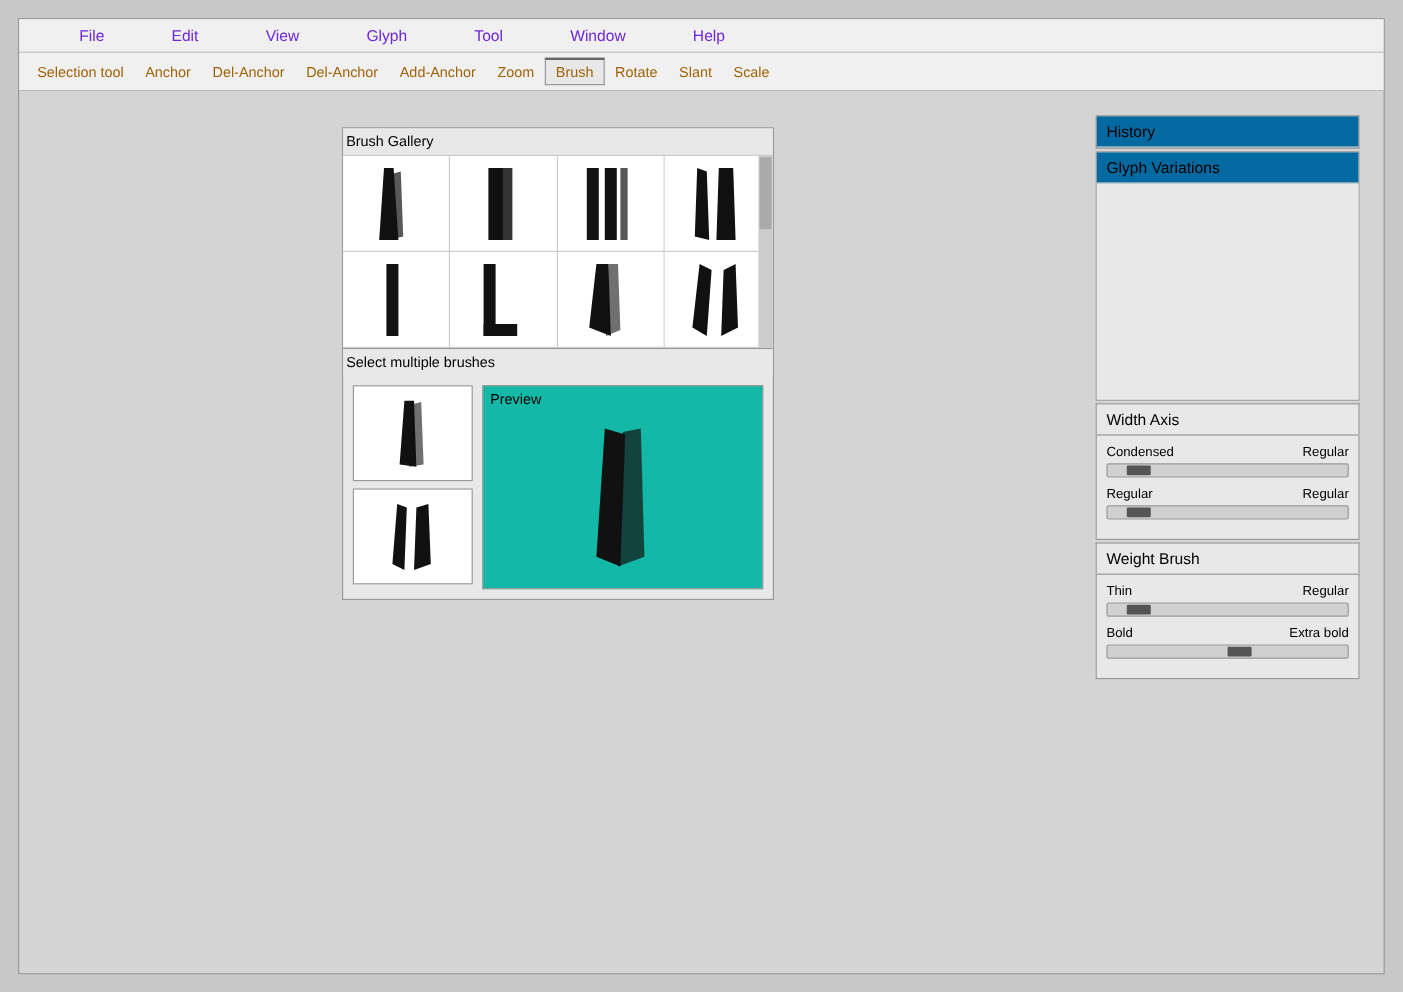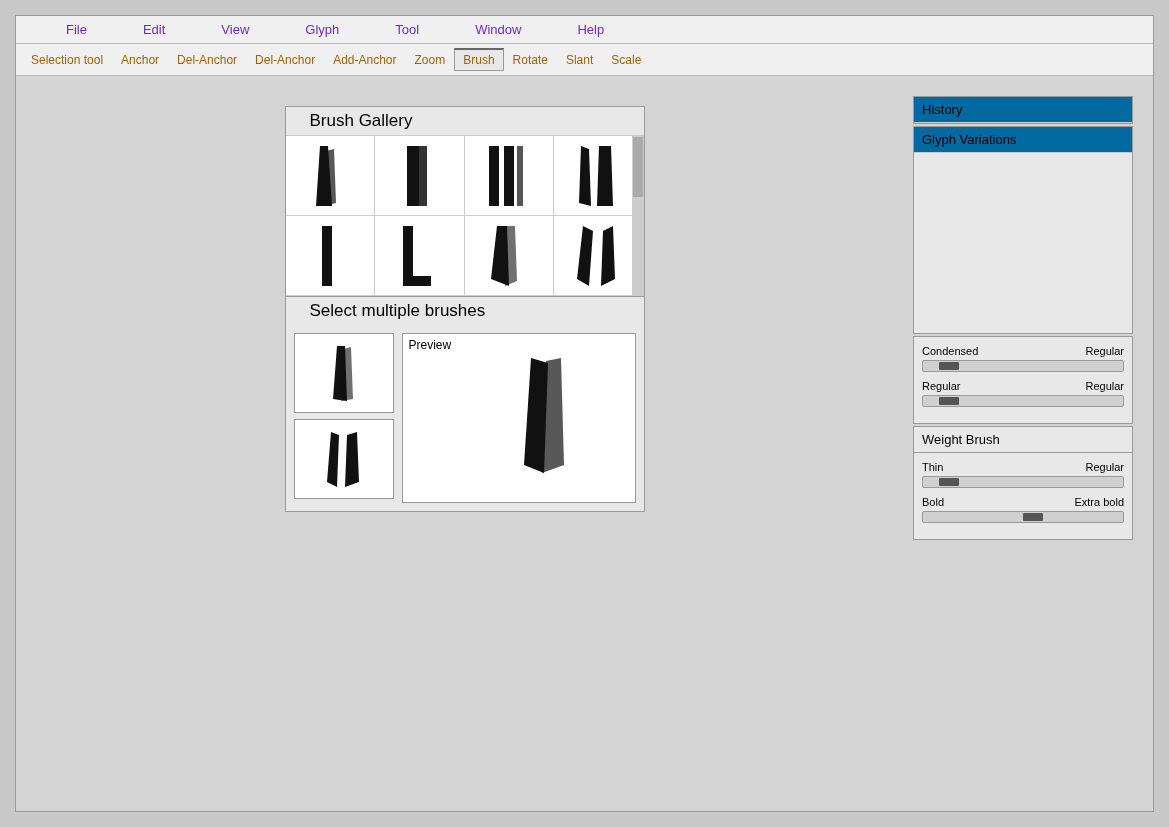--- a/index.html
+++ b/index.html
@@ -71,22 +71,22 @@
       width: 360px;
       border: 1px solid #999;
       background: #e8e8e8;
       display: flex;
       flex-direction: column;
     }
     .brush-gallery-section {
       border-bottom: 1px solid #999;
     }
     .section-title {
-      padding: 4px 24px;
-      font-size: 17px;
+      padding: 4px 3px;
+      font-size: 12px;
       background: #e8e8e8;
     }
     .brush-grid {
       display: grid;
       grid-template-columns: repeat(4, 1fr);
       border-top: 1px solid #ccc;
       position: relative;
     }
     .brush-cell {
       border-right: 1px solid #ccc;
@@ -132,25 +132,25 @@
       border: 1px solid #999;
       background: white;
       width: 100px;
       height: 80px;
       display: flex;
       align-items: center;
       justify-content: center;
     }
     .preview-box {
       border: 1px solid #999;
-      background: #ffffff;
+      background: #14b8a6;
       flex: 1;
       min-height: 170px;
       display: flex;
-      flex-direction: row;
+      flex-direction: column;
     }
     .preview-title {
       padding: 4px 6px;
       font-size: 12px;
     }
     .preview-content {
       flex: 1;
       display: flex;
       align-items: center;
       justify-content: center;
@@ -362,20 +362,21 @@
       <div class="history-section">
         <div class="right-section-title">History</div>
       </div>
 
       <div class="right-section">
         <div class="right-section-title">Glyph Variations</div>
         <div class="glyph-variations-body"></div>
       </div>
 
       <div class="axis-section">
+        <div class="axis-title">Width Axis</div>
         <div class="axis-body">
           <div class="slider-row">
             <div class="slider-labels">
               <span>Condensed</span>
               <span>Regular</span>
             </div>
             <div class="slider-track">
               <div class="slider-thumb" style="left: 8%;"></div>
             </div>
           </div>

